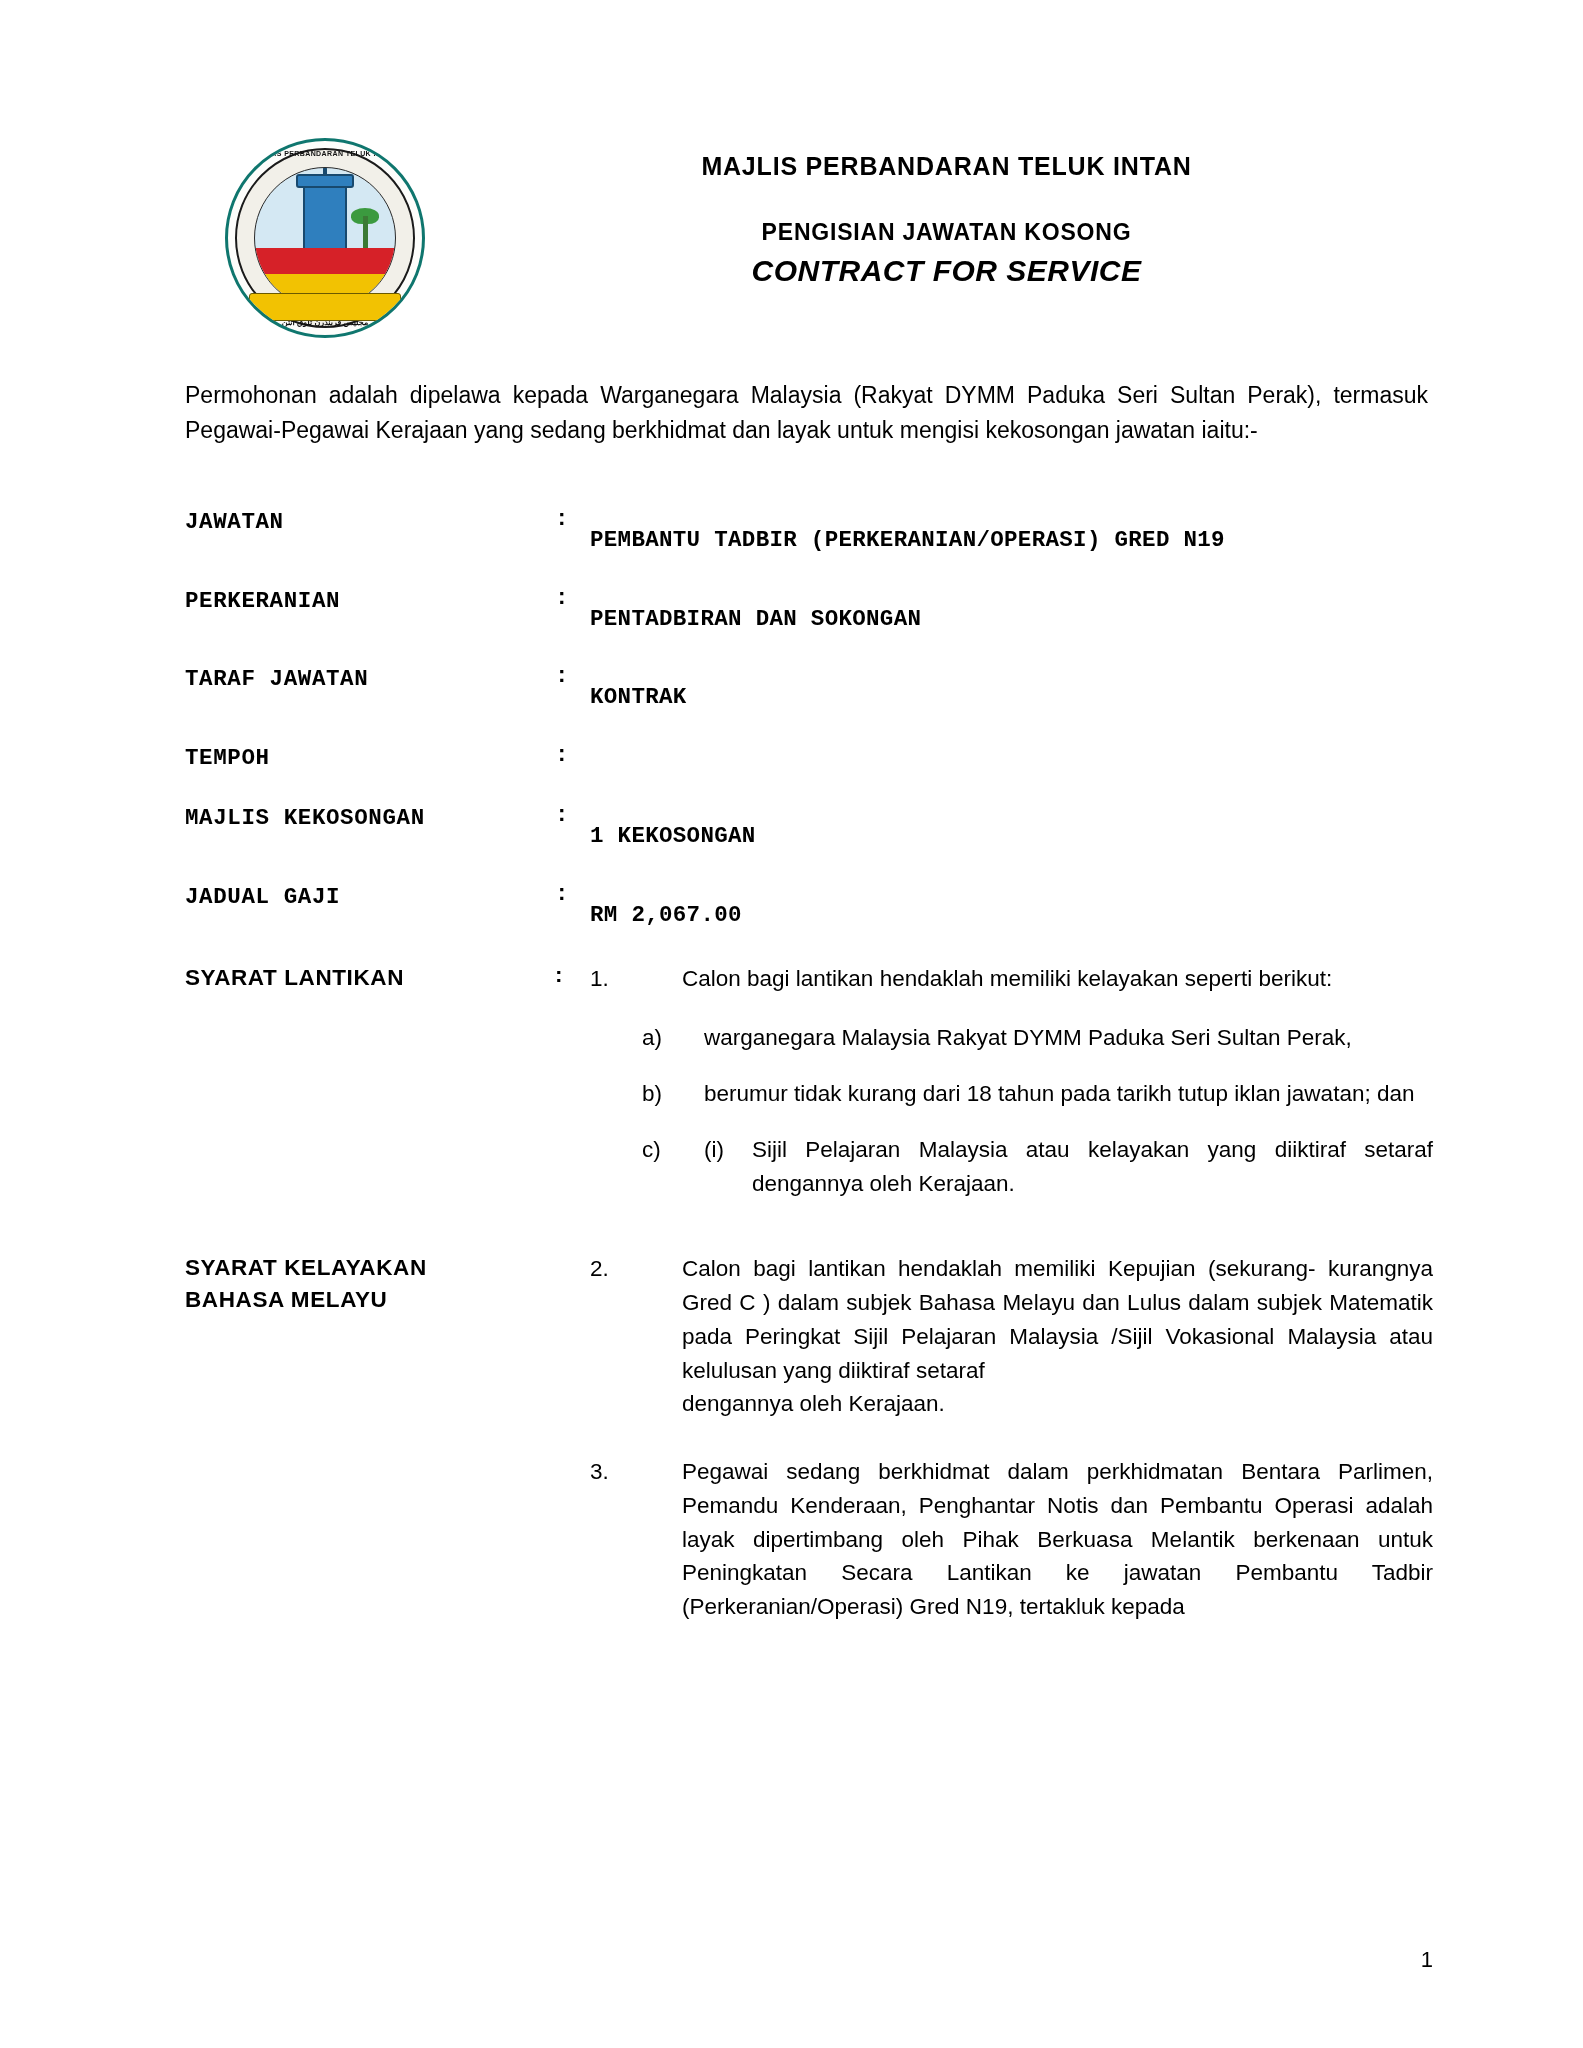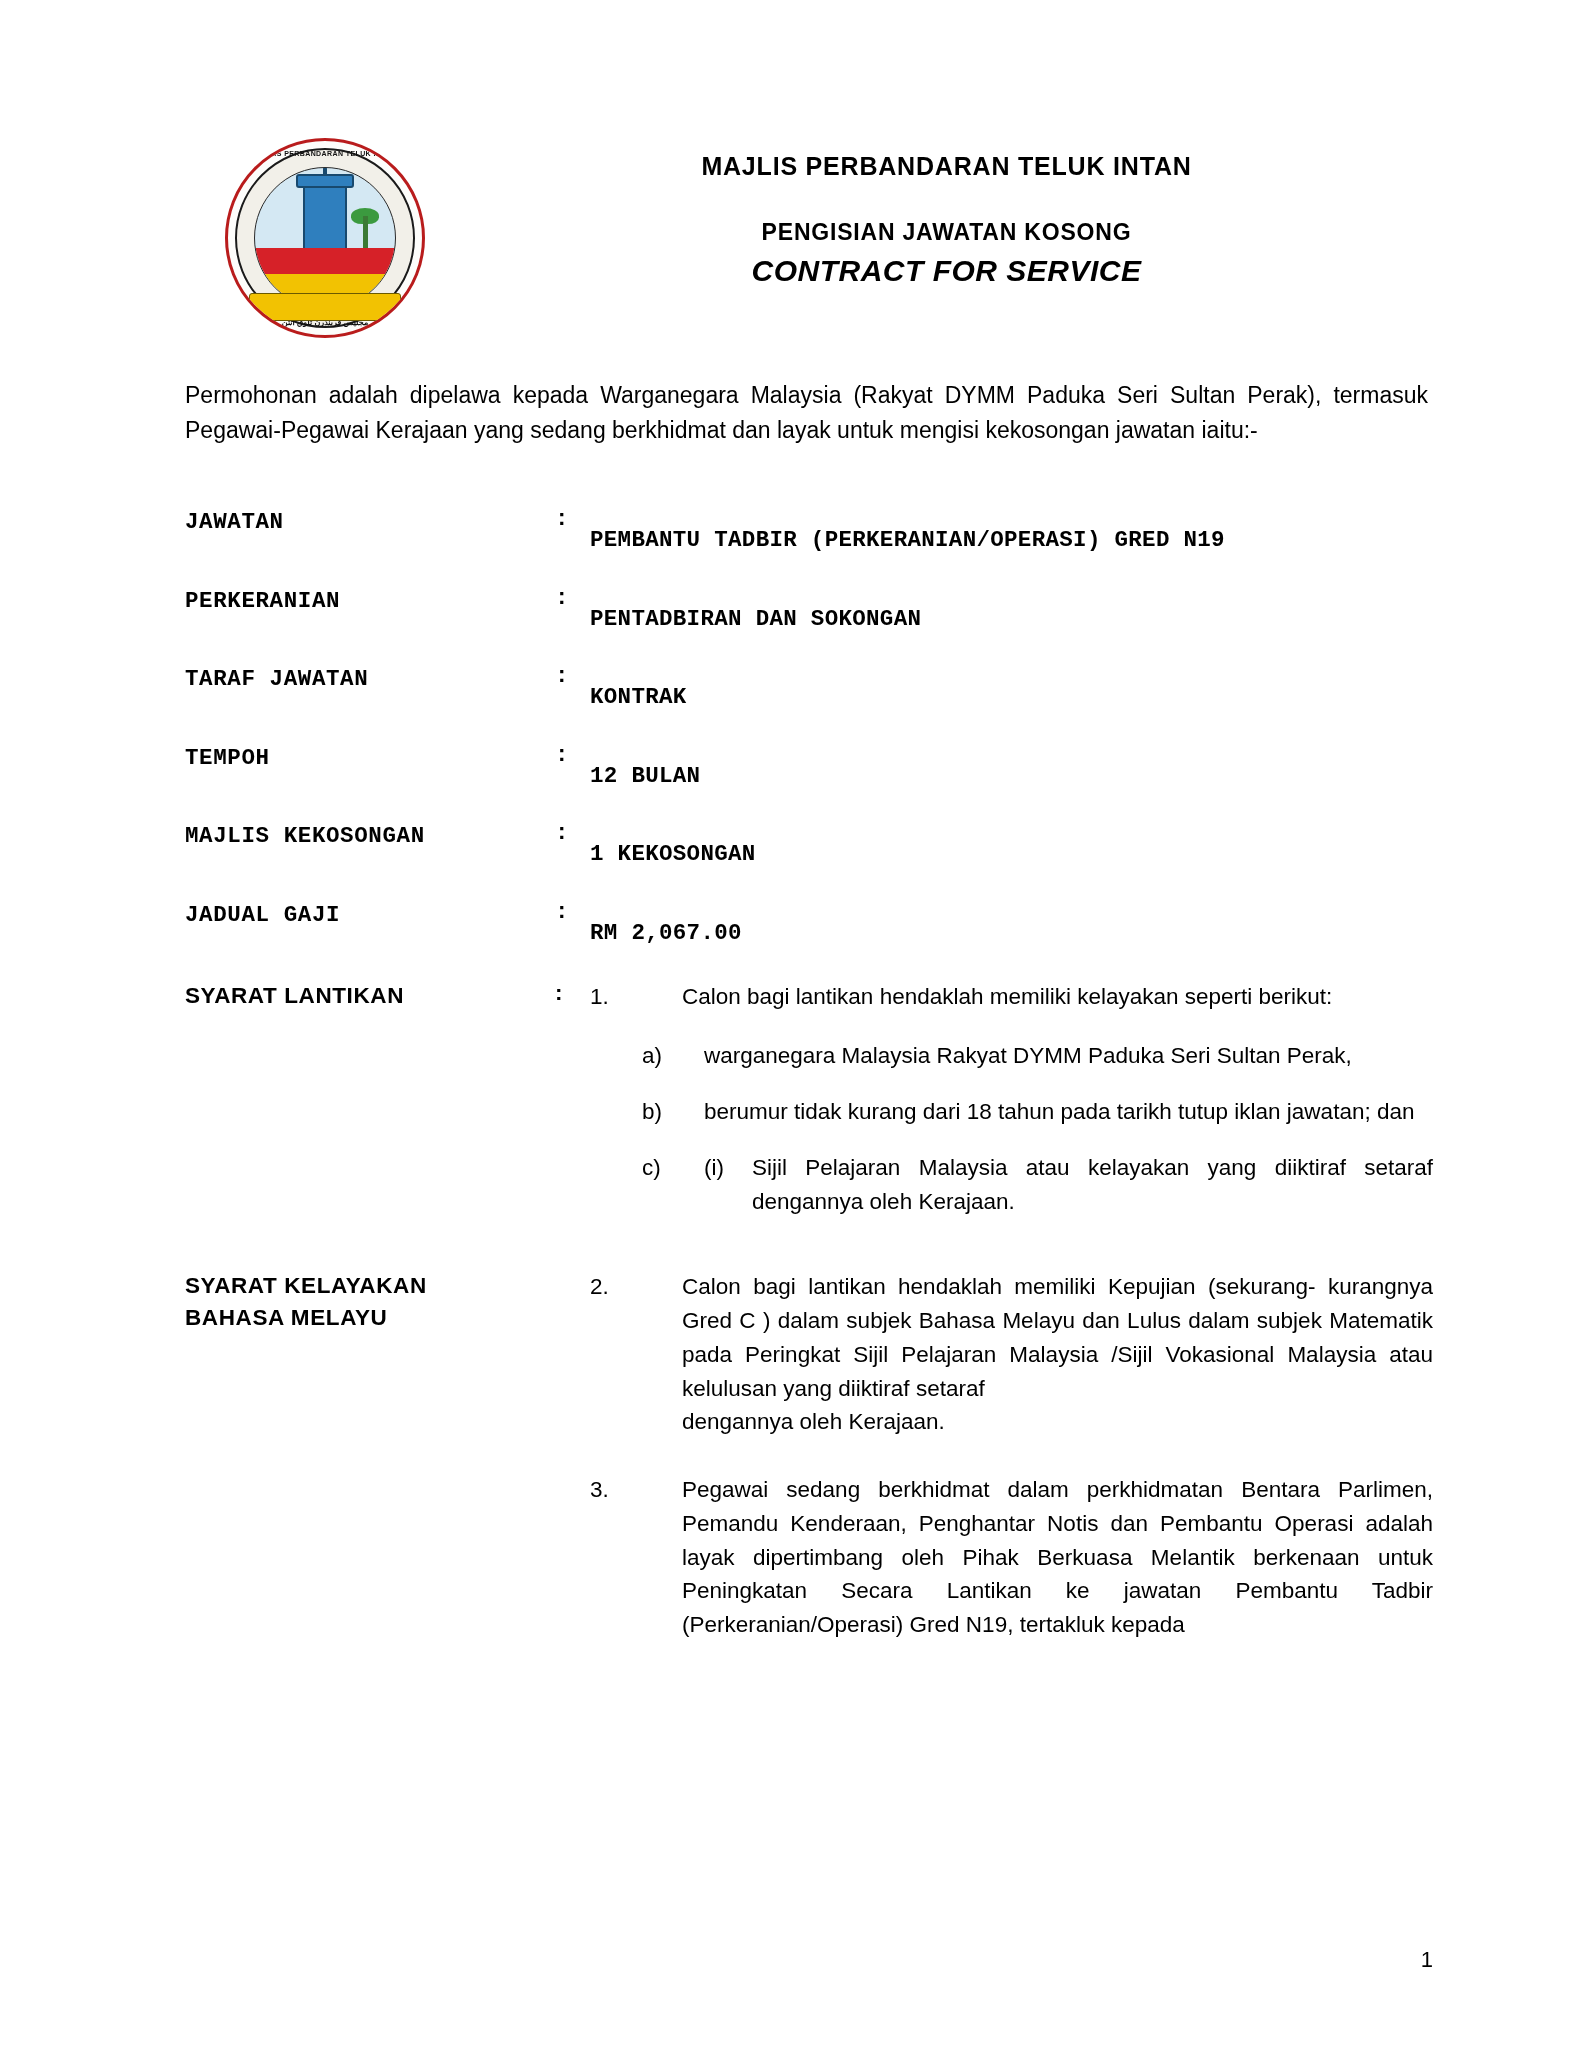--- a/index.html
+++ b/index.html
@@ -192,21 +192,21 @@
     font-size: 22px;
   }
 
   
   .crest {
     position: relative;
     width: 200px;
     height: 200px;
     border-radius: 50%;
     background: #fdfdfb;
-    border: 3px solid #b91c1c;
+    border: 3px solid #0f766e;
     box-sizing: border-box;
     overflow: hidden;
   }
   .crest-ring {
     position: absolute;
     left: 7px; top: 7px; right: 7px; bottom: 7px;
     border-radius: 50%;
     border: 2px solid #1b1b1b;
     background: radial-gradient(circle at 50% 46%, #ffffff 0 48%, #f2f0e9 48% 100%);
   }
@@ -371,21 +371,20 @@
 
     <div class="field-row">
       <div class="field-label">TARAF  JAWATAN</div>
       <div class="field-colon">:</div>
       <div class="field-value">KONTRAK</div>
     </div>
 
     <div class="field-row">
       <div class="field-label">TEMPOH</div>
       <div class="field-colon">:</div>
-      <div class="field-value">12 BULAN</div>
     </div>
 
     <div class="field-row">
       <div class="field-label">MAJLIS KEKOSONGAN</div>
       <div class="field-colon">:</div>
       <div class="field-value">1 KEKOSONGAN</div>
     </div>
 
     <div class="field-row">
       <div class="field-label">JADUAL  GAJI</div>

